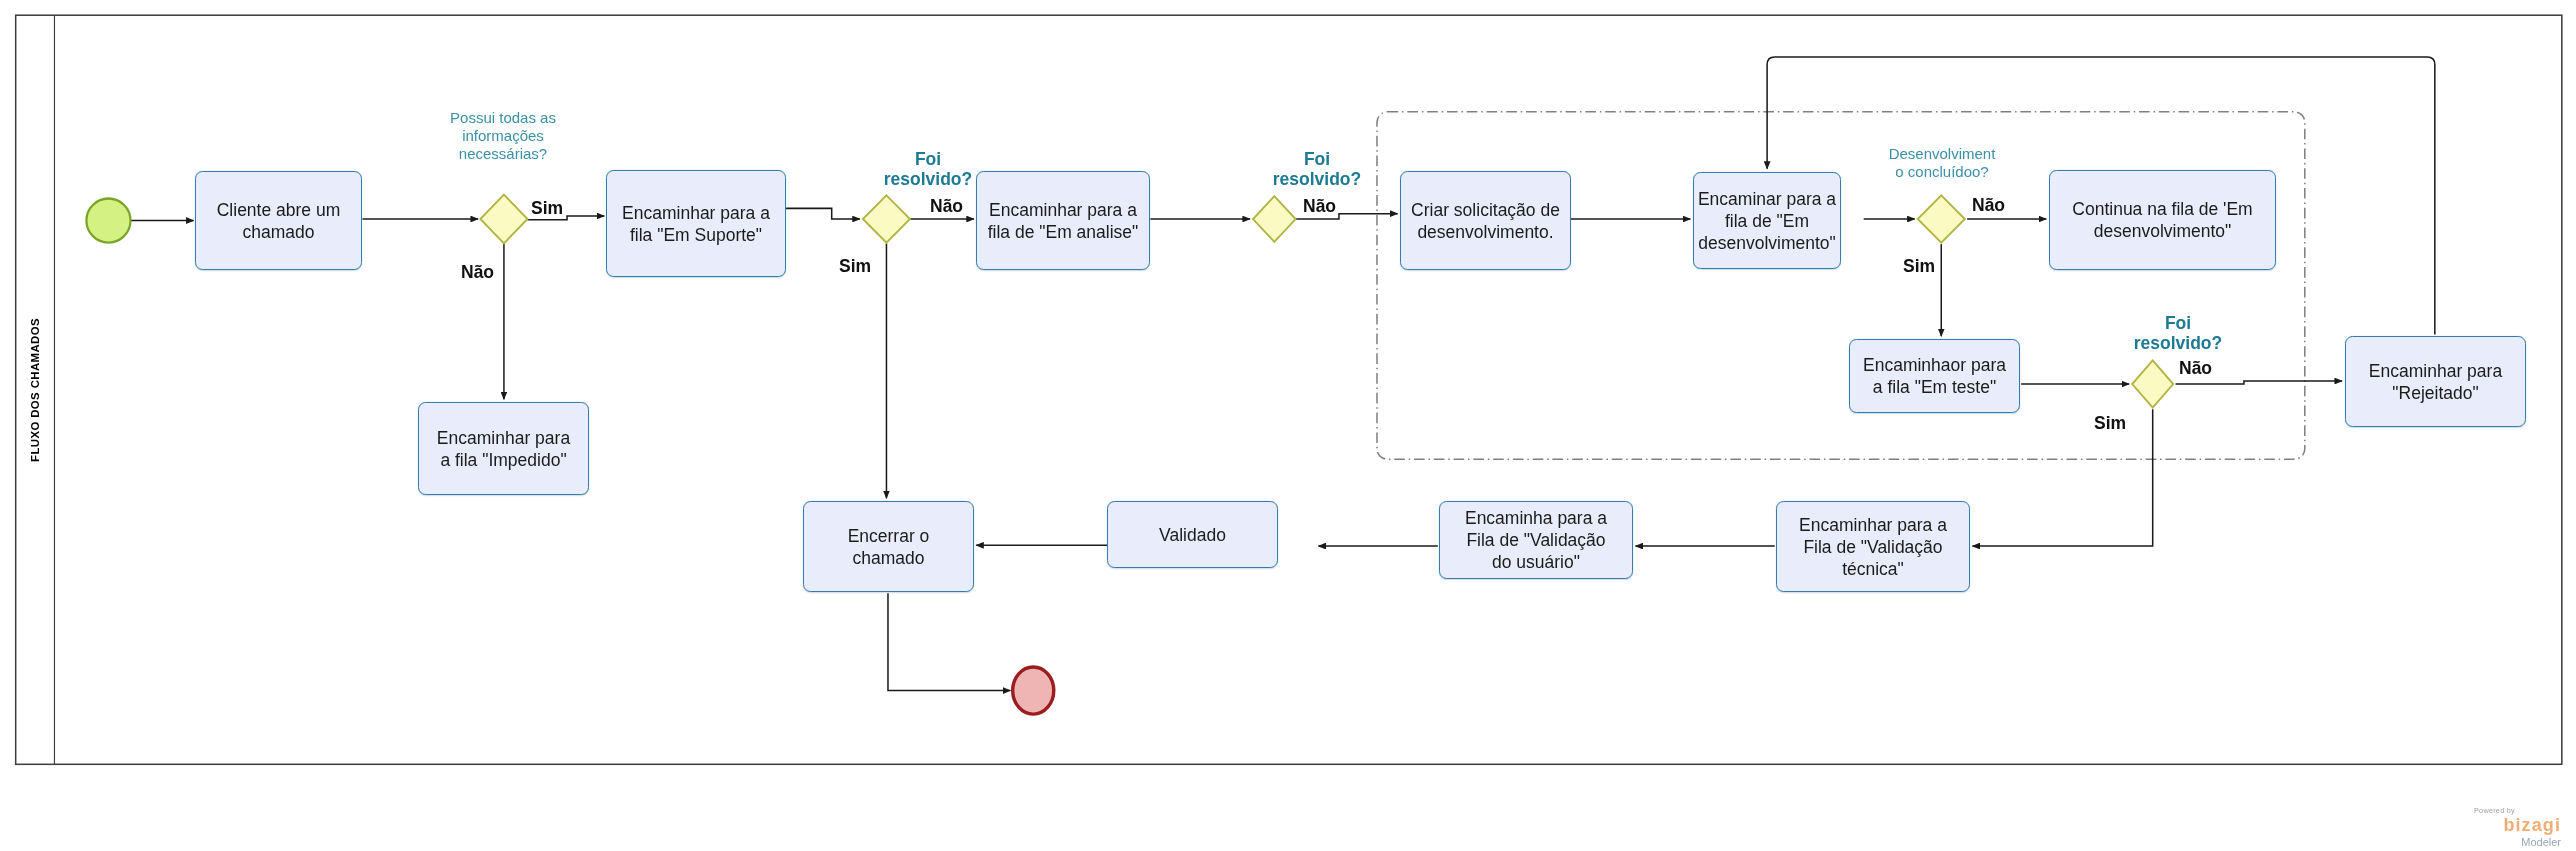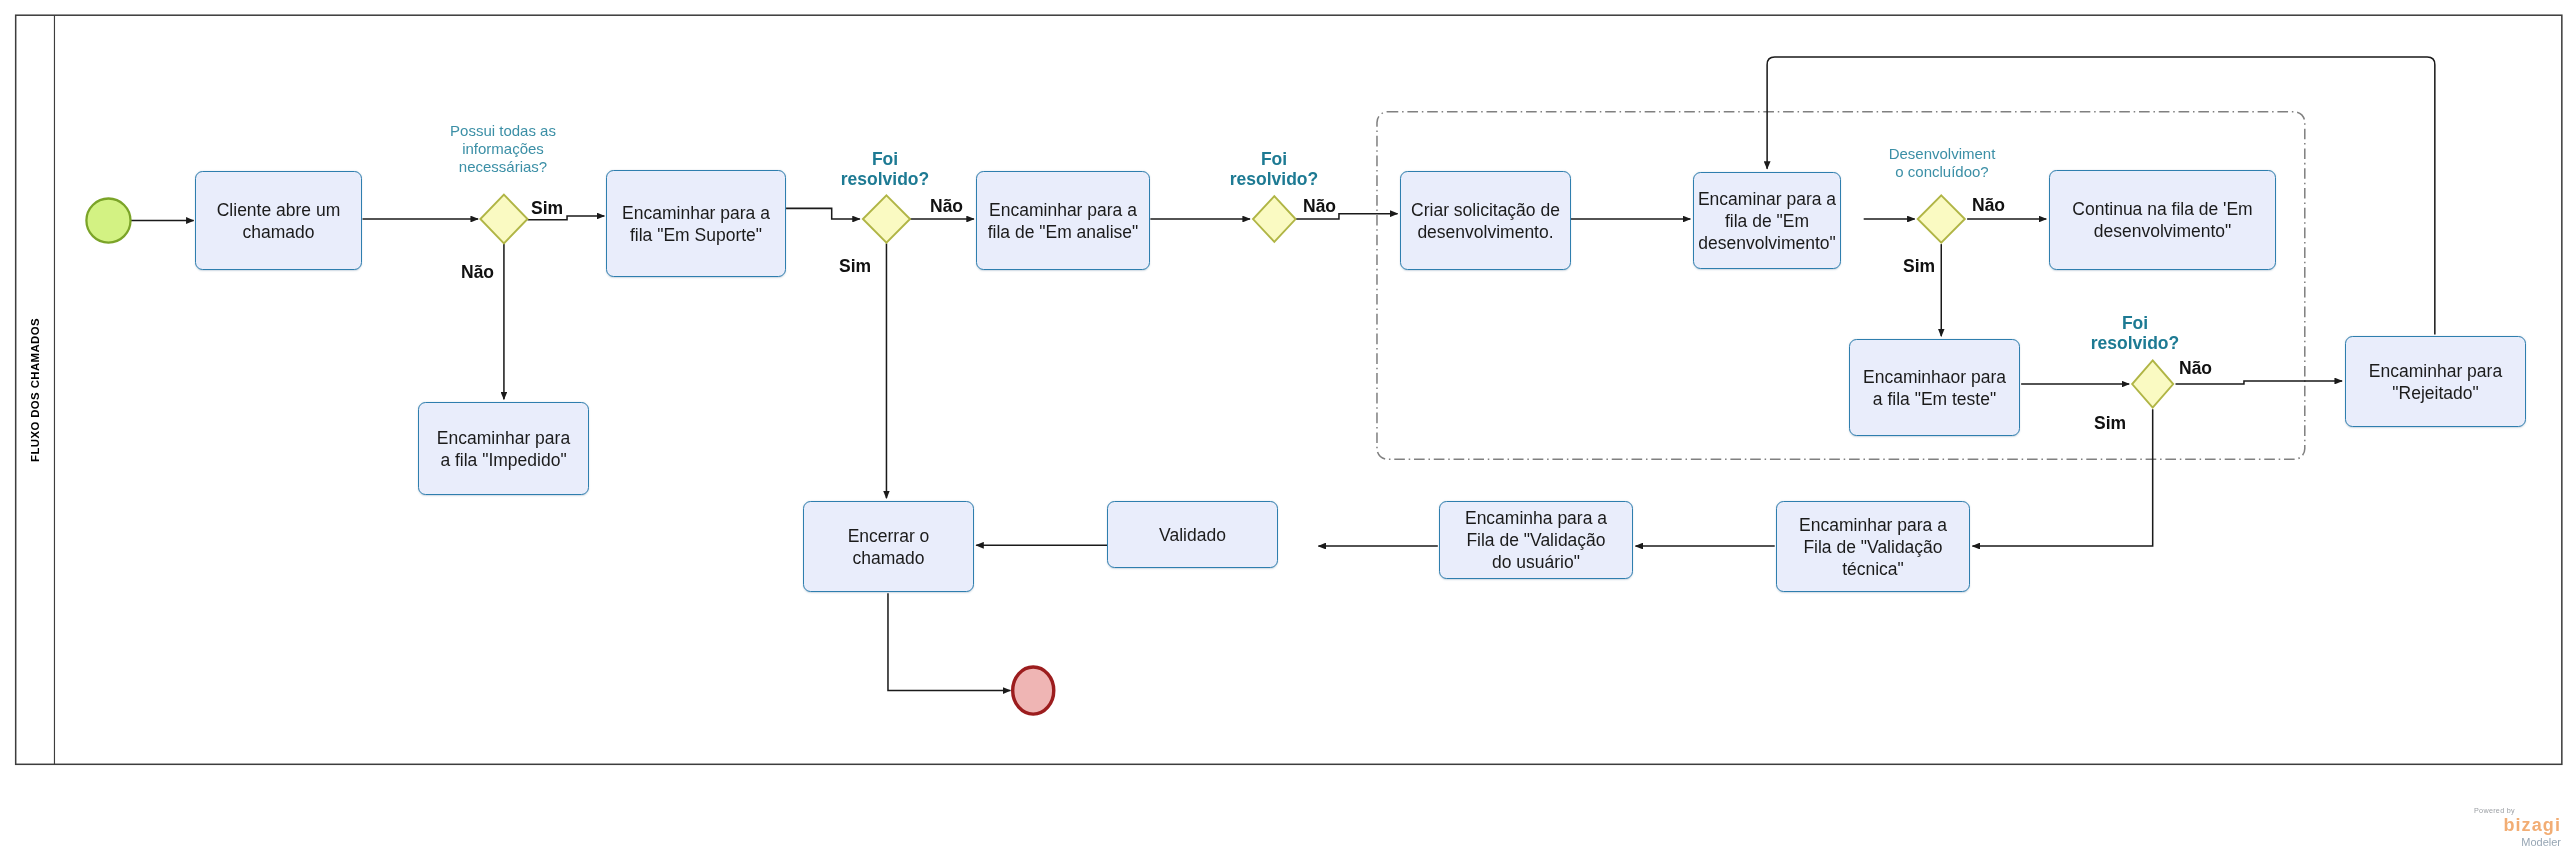--- a/index.html
+++ b/index.html
@@ -30,21 +30,21 @@
     box-sizing:border-box;
     box-shadow:0 0.8px 1.5px rgba(60,100,140,.25);
   }
   .qlabel{
     position:absolute;
     transform:translateX(-50%);
     text-align:center;white-space:pre-line;
     font-size:15px;line-height:18px;
     color:var(--label-teal);
   }
-  .qlabel.bold{font-weight:bold;color:var(--label-teal-bold);font-size:17.5px;line-height:20px;}
+  .qlabel.bold{font-weight:bold;color:var(--label-teal-bold);font-size:17.5px;line-height:20px;margin-left:43px;}
   .branch{position:absolute;font-weight:bold;font-size:17.5px;color:#111111;white-space:nowrap;}
   .lane-strip{
     position:absolute;left:16px;top:15px;width:38px;height:749px;
     display:flex;align-items:center;justify-content:center;
   }
   .lane-strip span{
     transform:rotate(-90deg);
     white-space:nowrap;
     font-size:11.4px;font-weight:bold;color:#000;letter-spacing:0.4px;
   }
@@ -114,35 +114,35 @@
 a fila "Impedido"</span></div>
   <div class="task" style="left:976px;top:171px;width:174px;height:99px;"><span>Encaminhar para a
 fila de "Em analise"</span></div>
   <div class="task" style="left:1400px;top:171px;width:171px;height:99px;"><span>Criar solicitação de
 desenvolvimento.</span></div>
   <div class="task" style="left:1693px;top:172px;width:148px;height:97px;"><span>Encaminar para a
 fila de "Em
 desenvolvimento"</span></div>
   <div class="task" style="left:2049px;top:170px;width:227px;height:100px;"><span>Continua na fila de 'Em
 desenvolvimento"</span></div>
-  <div class="task" style="left:1849px;top:339px;width:171px;height:97px;"><span>Encaminhaor para
+  <div class="task" style="left:1849px;top:339px;width:171px;height:74px;"><span>Encaminhaor para
 a fila "Em teste"</span></div>
   <div class="task" style="left:2345px;top:336px;width:181px;height:91px;"><span>Encaminhar para
 "Rejeitado"</span></div>
   <div class="task" style="left:1776px;top:501px;width:194px;height:91px;"><span>Encaminhar para a
 Fila de "Validação
 técnica"</span></div>
   <div class="task" style="left:1439px;top:501px;width:194px;height:78px;"><span>Encaminha para a
 Fila de "Validação
 do usuário"</span></div>
   <div class="task" style="left:1107px;top:501px;width:171px;height:67px;"><span>Validado</span></div>
   <div class="task" style="left:803px;top:501px;width:171px;height:91px;"><span>Encerrar o
 chamado</span></div>
 
-  <div class="qlabel" style="left:503px;top:122px;">Possui todas as
+  <div class="qlabel" style="left:503px;top:109px;">Possui todas as
 informações
 necessárias?</div>
   <div class="qlabel bold" style="left:885px;top:149px;">Foi
 resolvido?</div>
   <div class="qlabel bold" style="left:1274px;top:149px;">Foi
 resolvido?</div>
   <div class="qlabel" style="left:1942px;top:145px;">Desenvolviment
 o  concluídoo?</div>
   <div class="qlabel bold" style="left:2135px;top:313px;">Foi
 resolvido?</div>

